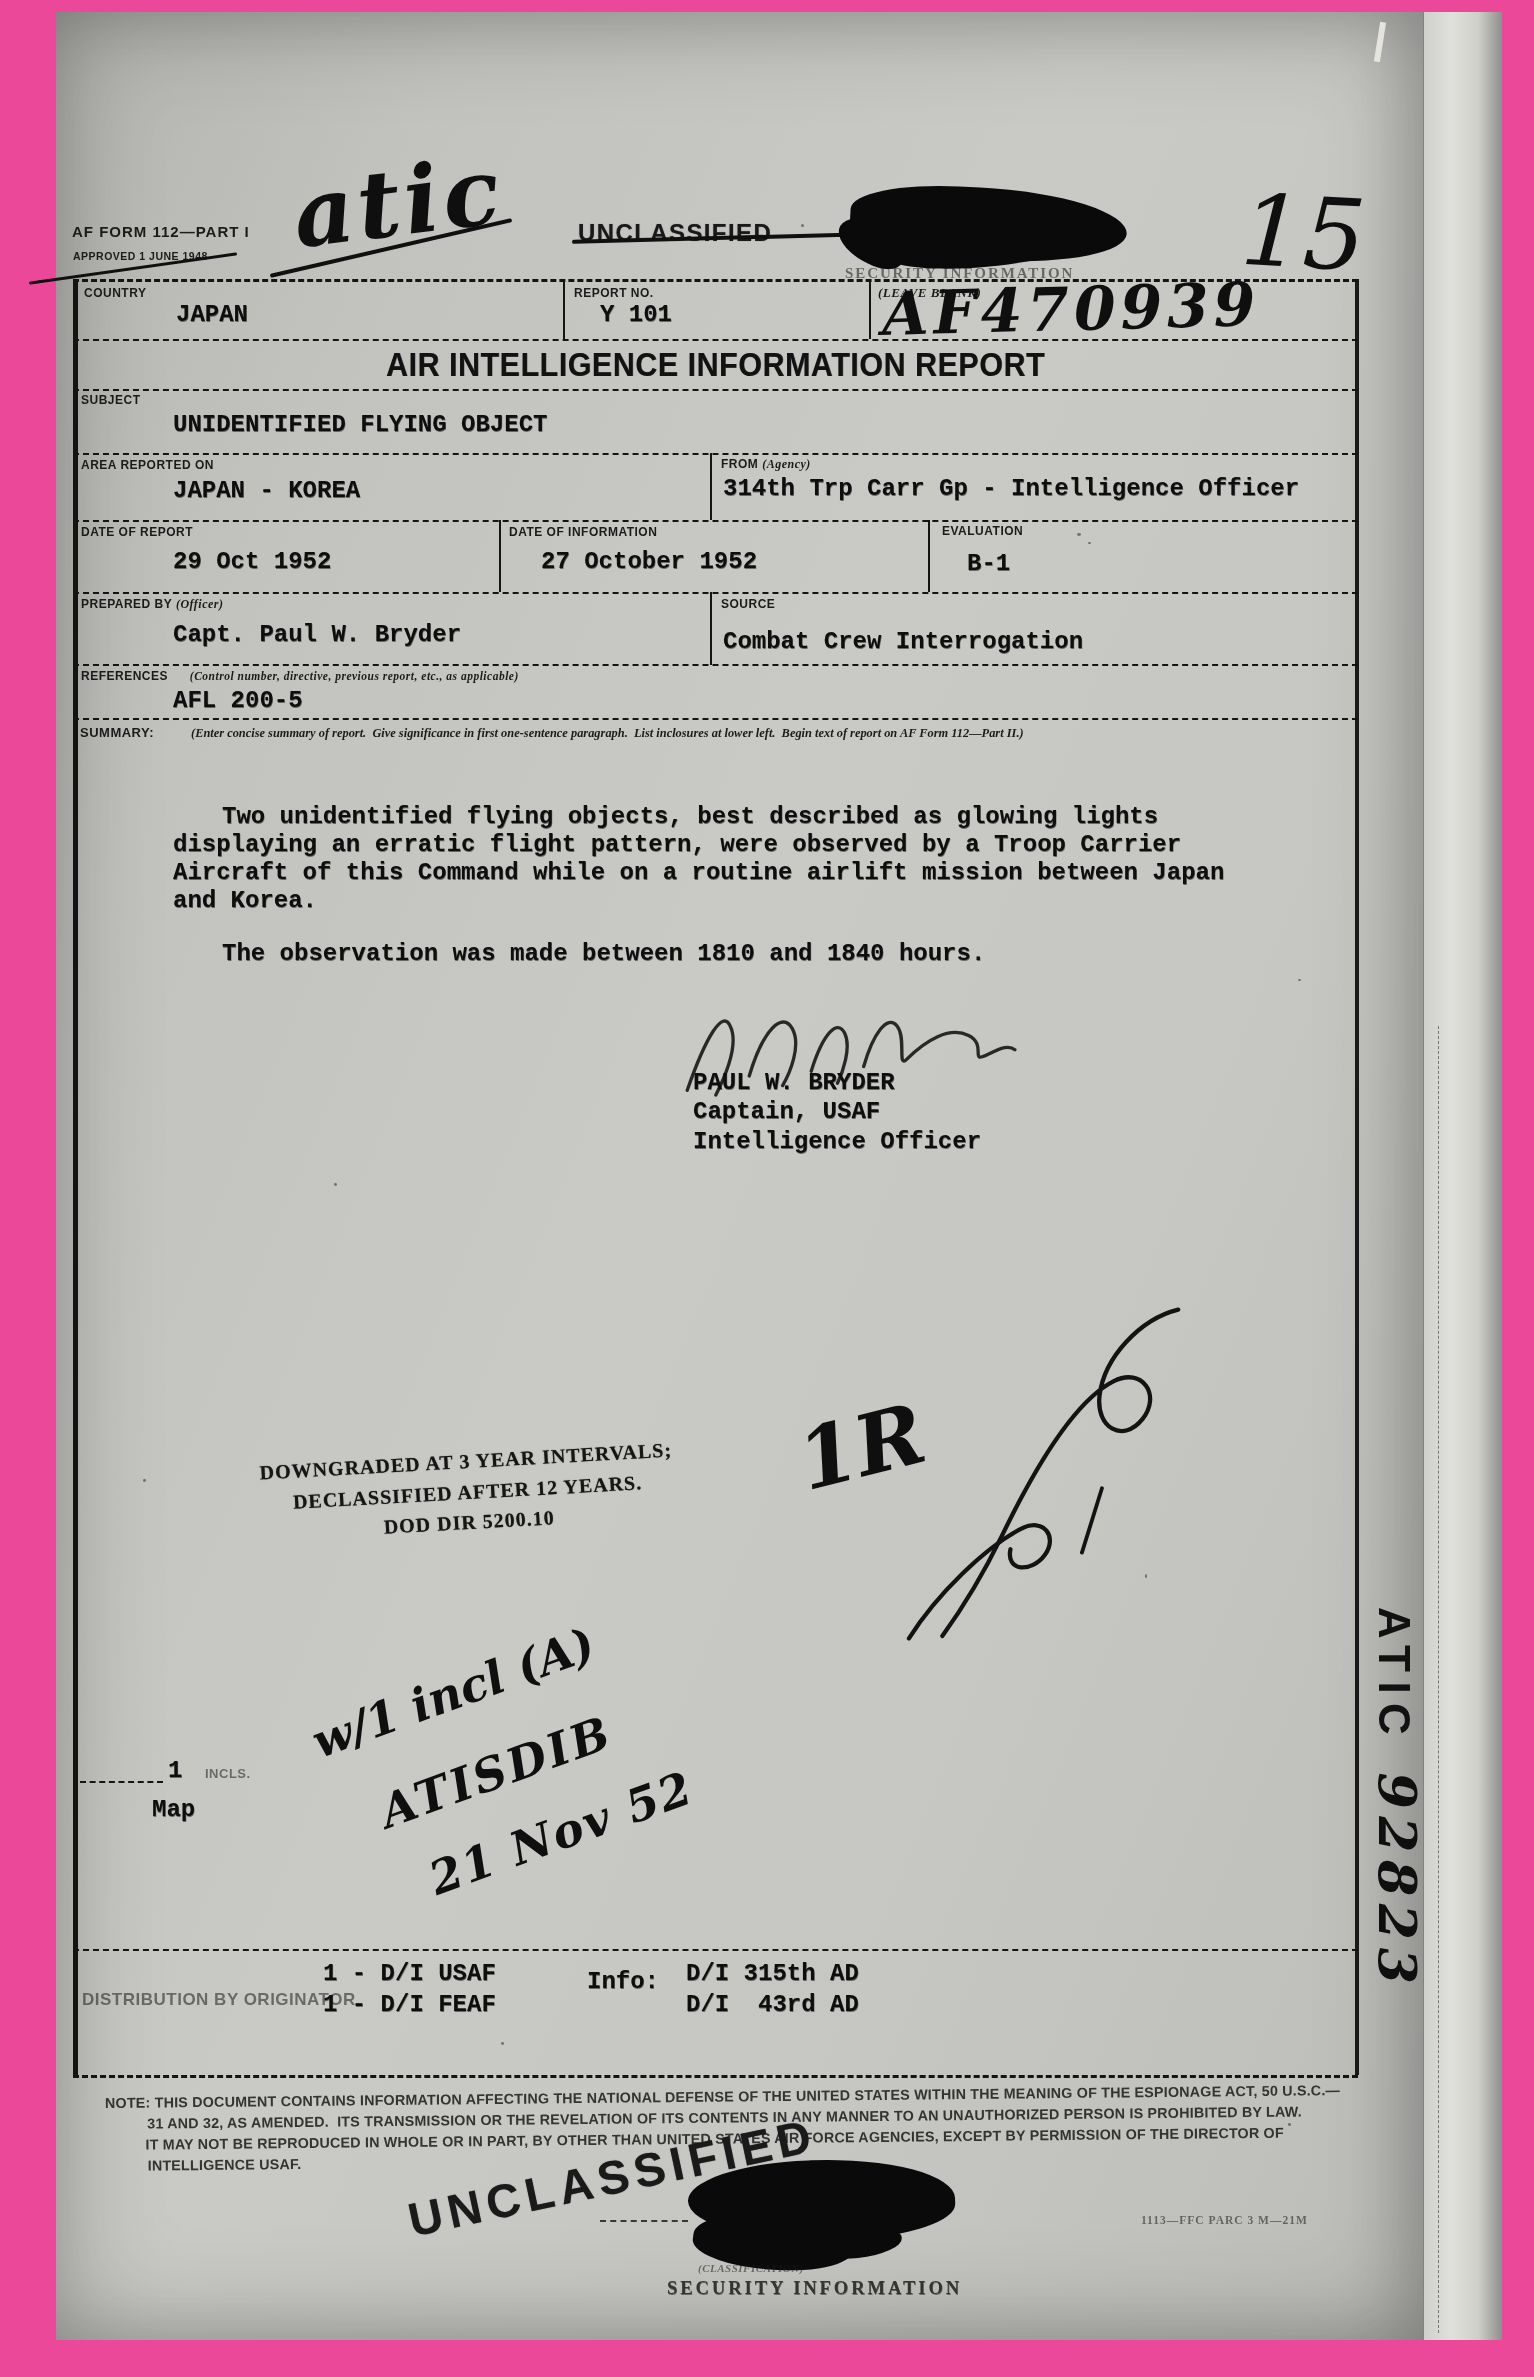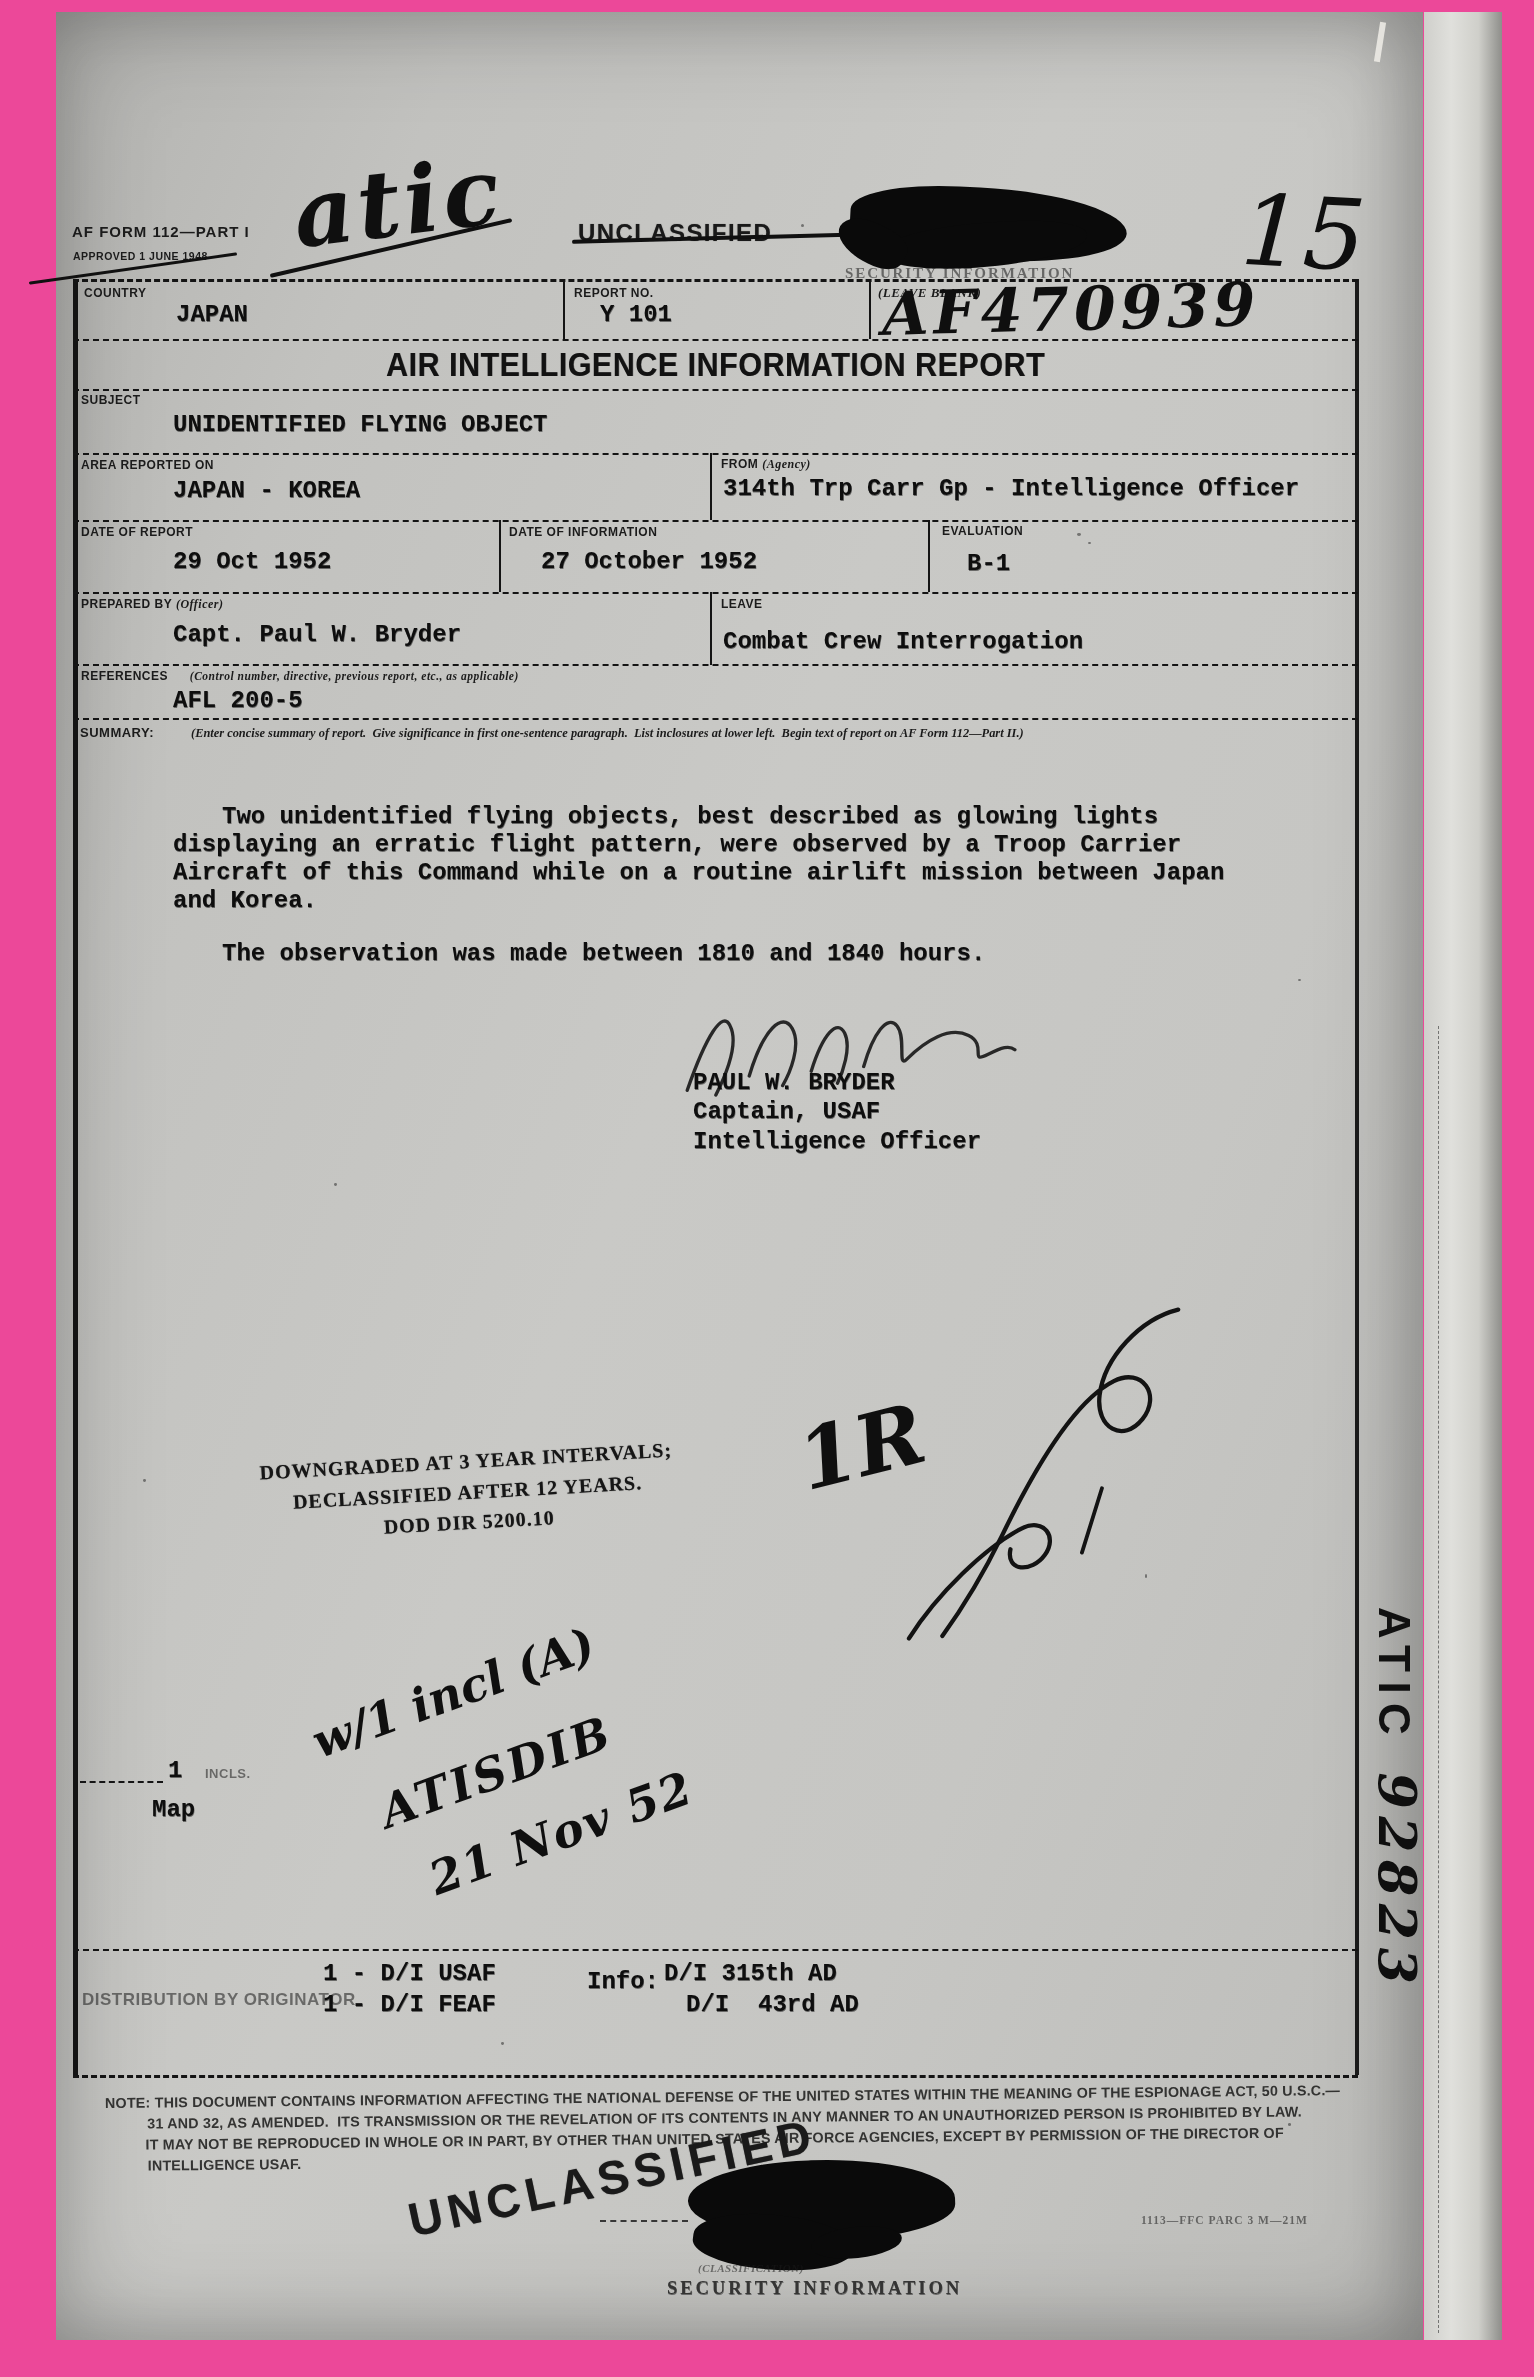--- a/index.html
+++ b/index.html
@@ -109,21 +109,21 @@
 
   <div class="lbl" style="left:81px;top:525px;">DATE OF REPORT</div>
   <div class="typed" style="left:173px;top:548px;">29 Oct 1952</div>
   <div class="lbl" style="left:509px;top:525px;">DATE OF INFORMATION</div>
   <div class="typed" style="left:541px;top:548px;">27 October 1952</div>
   <div class="lbl" style="left:942px;top:524px;">EVALUATION</div>
   <div class="typed" style="left:967px;top:550px;">B-1</div>
 
   <div class="lbl" style="left:81px;top:597px;"><span>PREPARED BY </span><span class="sub">(Officer)</span></div>
   <div class="typed" style="left:173px;top:621px;">Capt. Paul W. Bryder</div>
-  <div class="lbl" style="left:721px;top:597px;">LEAVE</div>
+  <div class="lbl" style="left:721px;top:597px;">SOURCE</div>
   <div class="typed" style="left:723px;top:628px;">Combat Crew Interrogation</div>
 
   <div class="lbl" style="left:81px;top:669px;"><span>REFERENCES </span><span class="sub" style="font-size:11.5px;margin-left:18px;">(Control number, directive, previous report, etc., as applicable)</span></div>
   <div class="typed" style="left:173px;top:687px;">AFL 200-5</div>
 
   <div class="lbl" style="left:80px;top:725px;font-size:13px;">SUMMARY:</div>
   <div class="lbl lbl-i" style="left:191px;top:726px;font-size:12.4px;letter-spacing:0;">(Enter concise summary of report.  Give significance in first one-sentence paragraph.  List inclosures at lower left.  Begin text of report on AF Form 112—Part II.)</div>
 
   <div class="typed" style="left:222px;top:803px;">Two unidentified flying objects, best described as glowing lights</div>
   <div class="typed" style="left:173px;top:831px;">displaying an erratic flight pattern, were observed by a Troop Carrier</div>
@@ -157,21 +157,21 @@
   <div class="typed" style="left:152px;top:1796px;">Map</div>
 
   <div class="hand" style="left:305px;top:1718px;font-size:46px;font-weight:700;transform:rotate(-20deg);transform-origin:0 0;">w/1 incl (A)</div>
   <div class="hand" style="left:373px;top:1788px;font-size:46px;font-weight:700;transform:rotate(-20deg);transform-origin:0 0;letter-spacing:2.9px;">ATISDIB</div>
   <div class="hand" style="left:422px;top:1855px;font-size:46px;font-weight:700;transform:rotate(-20deg);transform-origin:0 0;letter-spacing:1.9px;">21 Nov 52</div>
 
   <div class="lbl faded" style="left:82px;top:1990px;font-size:17px;">DISTRIBUTION BY ORIGINATOR</div>
   <div class="typed" style="left:323px;top:1960px;">1 - D/I USAF</div>
   <div class="typed" style="left:323px;top:1991px;">1 - D/I FEAF</div>
   <div class="typed" style="left:587px;top:1960px;margin-top:8px;">Info:</div>
-  <div class="typed" style="left:664px;top:1960px;">D/I 315th AD</div>
+  <div class="typed" style="left:686px;top:1960px;">D/I 315th AD</div>
   <div class="typed" style="left:686px;top:1991px;">D/I  43rd AD</div>
 
   <div style="position:absolute;left:0;top:0;transform:rotate(-0.6deg);">
     <div class="note-line" style="left:83px;top:2096px;">NOTE: THIS DOCUMENT CONTAINS INFORMATION AFFECTING THE NATIONAL DEFENSE OF THE UNITED STATES WITHIN THE MEANING OF THE ESPIONAGE ACT, 50 U.S.C.—</div>
     <div class="note-line" style="left:125px;top:2117px;">31 AND 32, AS AMENDED.  ITS TRANSMISSION OR THE REVELATION OF ITS CONTENTS IN ANY MANNER TO AN UNAUTHORIZED PERSON IS PROHIBITED BY LAW.</div>
     <div class="note-line" style="left:123px;top:2138px;">IT MAY NOT BE REPRODUCED IN WHOLE OR IN PART, BY OTHER THAN UNITED STATES AIR FORCE AGENCIES, EXCEPT BY PERMISSION OF THE DIRECTOR OF</div>
     <div class="note-line" style="left:125px;top:2159px;">INTELLIGENCE USAF.</div>
   </div>
 
   <div class="lbl" style="left:409px;top:2193px;font-size:47px;letter-spacing:5.7px;transform:rotate(-12deg);transform-origin:0 50%;color:#1a1a1a;text-shadow:0 0 1px rgba(10,10,10,.5);">UNCLASSIFIED</div>

